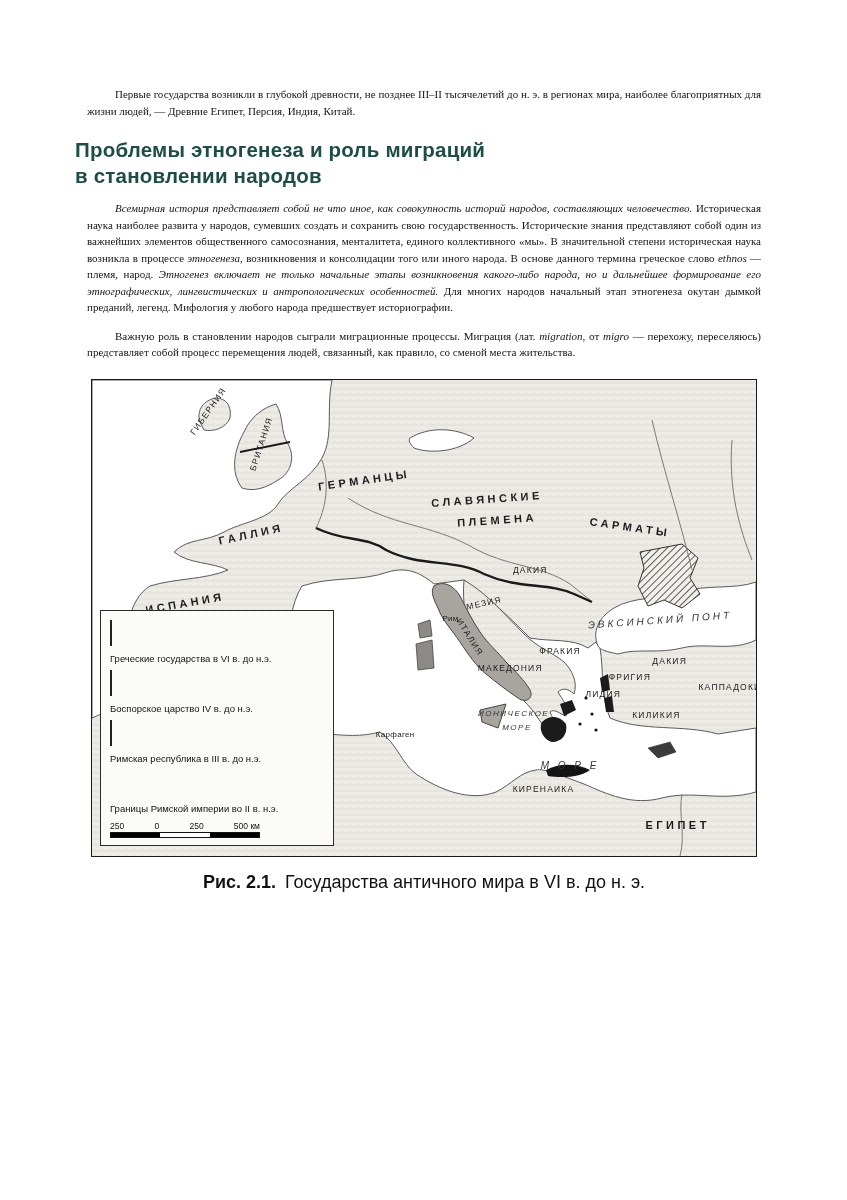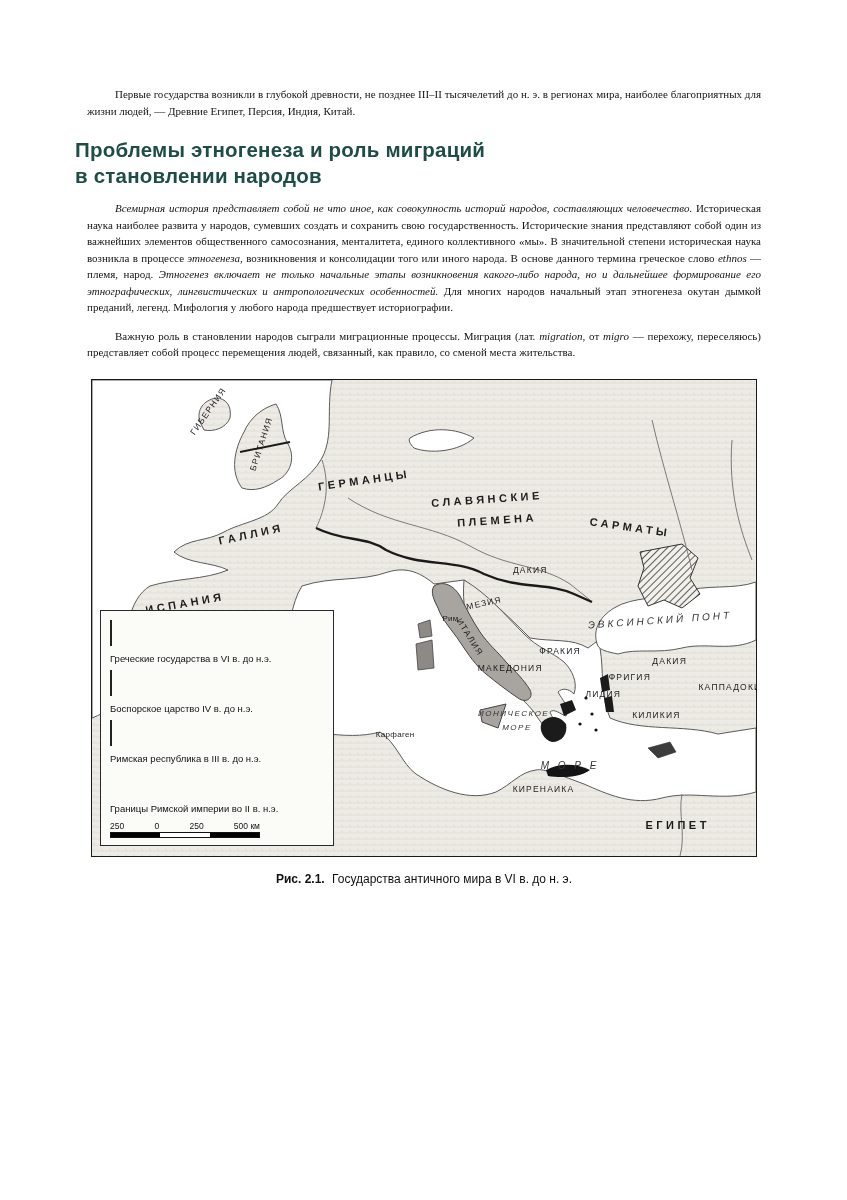--- a/index.html
+++ b/index.html
@@ -48,21 +48,21 @@
   .legend-scale{margin-top:6px;width:150px;}
   .scale-nums{display:flex;justify-content:space-between;font-family:"Liberation Sans",sans-serif;
               font-size:8.5px;margin-bottom:1px;}
   .scale-bar{display:flex;height:4px;border:1px solid #111;}
   .scale-seg{flex:1;}
   .scale-seg:nth-child(odd){background:#000;}
   .scale-seg:nth-child(even){background:#fff;}
 
   
   .caption{margin-top:15px;text-align:center;font-family:"Liberation Sans",sans-serif;
-           font-size:12px;color:#111;}
+           font-size:18px;color:#111;}
   .caption b{font-weight:bold;margin-right:4px;}
 </style>
 </head>
 <body>
 
 <div class="page">
 
 
   <main class="content">
 

